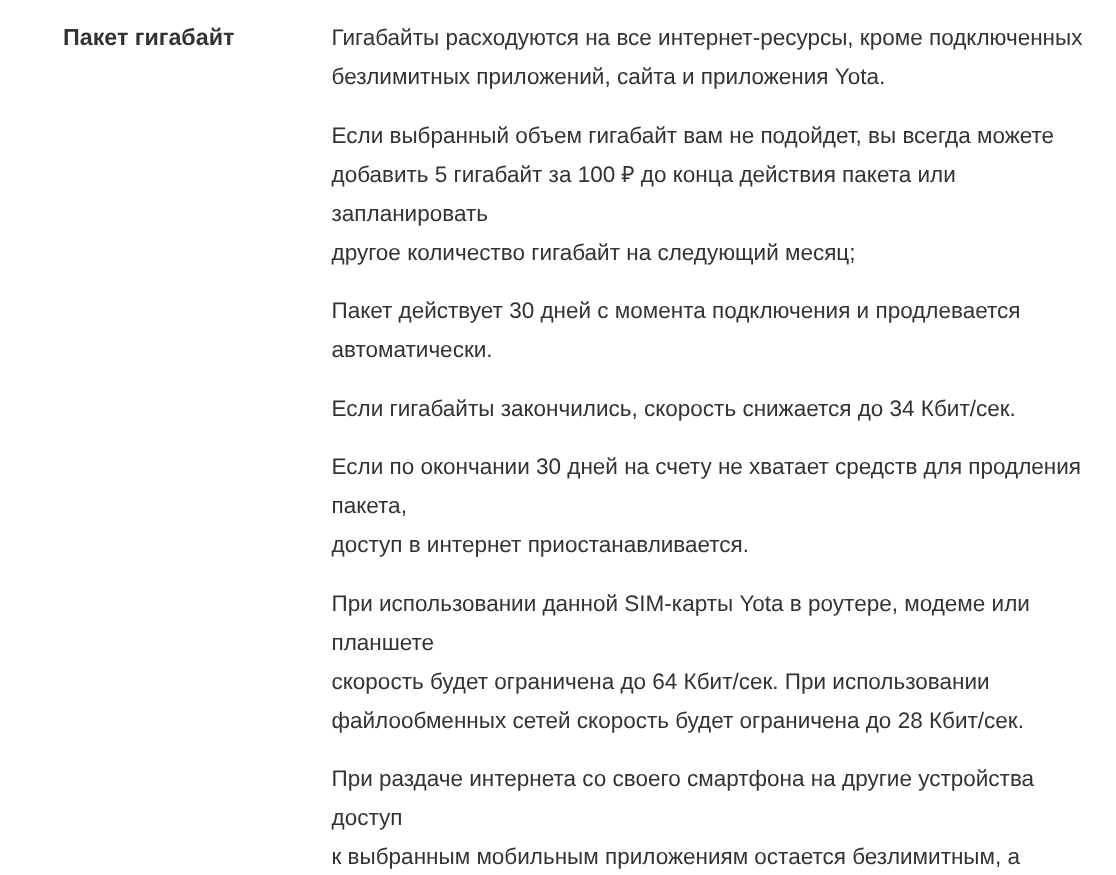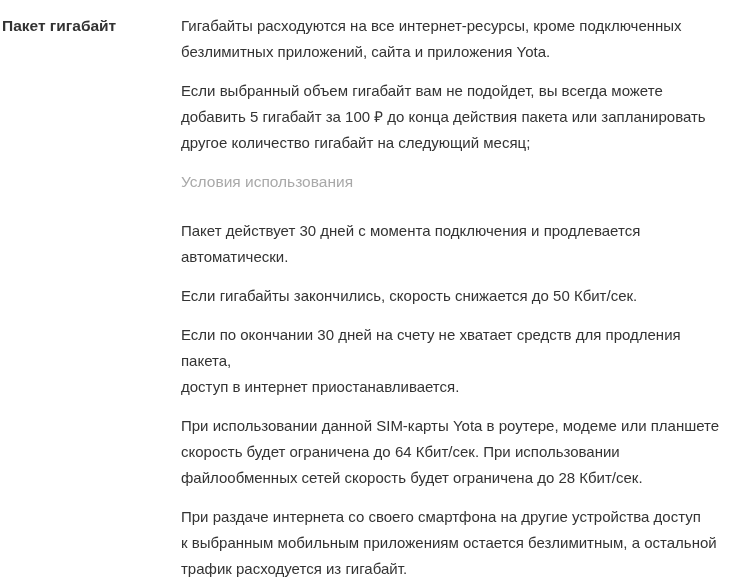--- a/index.html
+++ b/index.html
@@ -15,20 +15,21 @@
   }
   .section {
     display: flex;
     align-items: flex-start;
     padding-top: 13px;
   }
   .label-col {
     width: 181px;
     flex: 0 0 181px;
     padding-left: 2px;
+    margin-left: 40px;
   }
   .label-col h3 {
     font-size: 15.5px;
     line-height: 26px;
     font-weight: 700;
     color: #333333;
   }
   .content-col {
     flex: 1 1 auto;
     padding-right: 20px;
@@ -57,25 +58,24 @@
       <h3>Пакет гигабайт</h3>
     </div>
     <div class="content-col">
       <div>
           <p class="para">Гигабайты расходуются на все интернет-ресурсы, кроме подключенных
 безлимитных приложений, сайта и приложения Yota.</p>
           <p class="para">Если выбранный объем гигабайт вам не подойдет, вы всегда можете
 добавить 5 гигабайт за 100 ₽ до конца действия пакета или запланировать
 другое количество гигабайт на следующий месяц;</p>
         </div>
-      <p class="subheading">Условия использования</p>
       <div>
           <p class="para">Пакет действует 30 дней с момента подключения и продлевается
 автоматически.</p>
-          <p class="para">Если гигабайты закончились, скорость снижается до 50 Кбит/сек.</p>
+          <p class="para">Если гигабайты закончились, скорость снижается до 34 Кбит/сек.</p>
           <p class="para">Если по окончании 30 дней на счету не хватает средств для продления пакета,
 доступ в интернет приостанавливается.</p>
           <p class="para">При использовании данной SIM-карты Yota в роутере, модеме или планшете
 скорость будет ограничена до 64 Кбит/сек. При использовании
 файлообменных сетей скорость будет ограничена до 28 Кбит/сек.</p>
           <p class="para">При раздаче интернета со своего смартфона на другие устройства доступ
 к выбранным мобильным приложениям остается безлимитным, а остальной
 трафик расходуется из гигабайт.</p>
         </div>
     </div>

